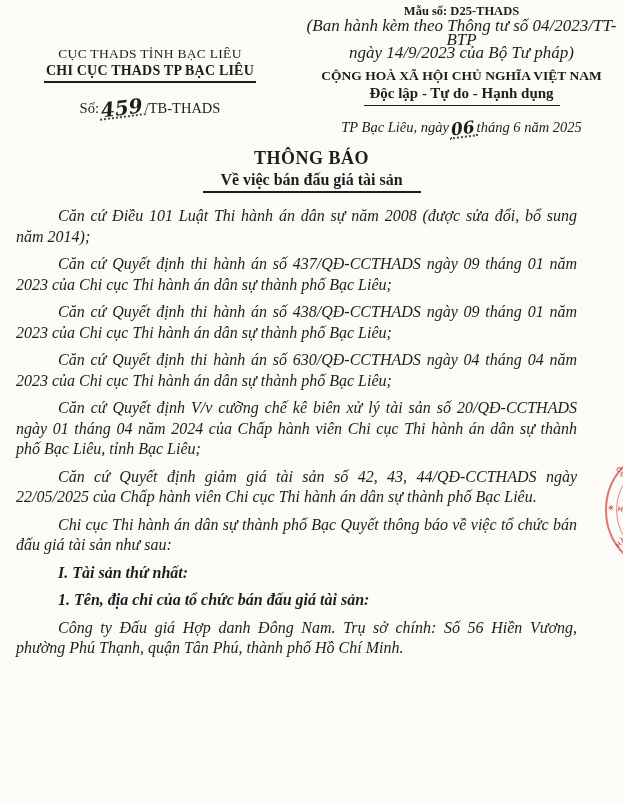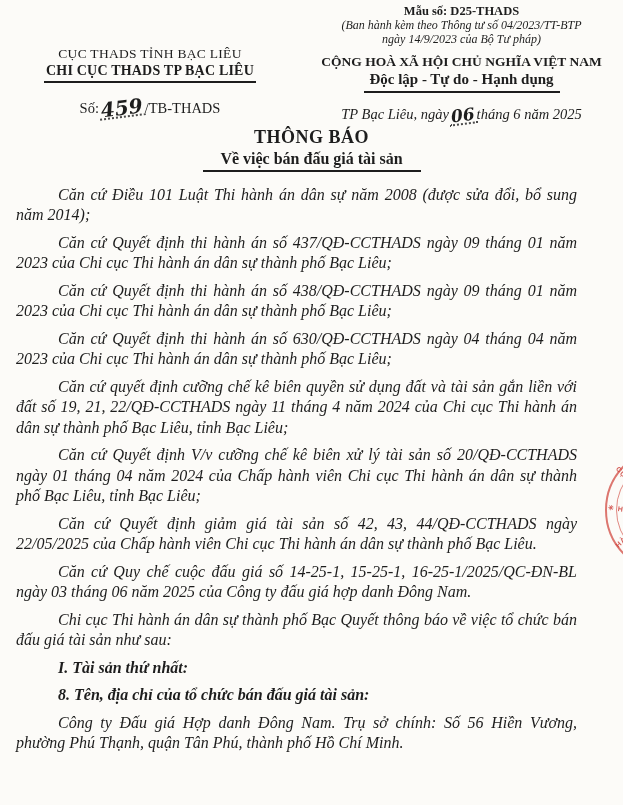--- a/index.html
+++ b/index.html
@@ -10,21 +10,21 @@
     background:#fcfbf8;
     overflow:hidden;
     color:#1d1d1d;
     font-family:"Liberation Serif", serif;
   }
   
   .header{display:flex;padding-top:4px;}
   .col-left{width:300px;text-align:center;}
   .col-right{width:323px;text-align:center;}
   .form-no{font-weight:bold;font-size:12.5px;line-height:15px;}
-  .form-note{font-style:italic;font-size:12px;line-height:13.5px;}
+  .form-note{font-style:italic;font-size:17px;line-height:13.5px;}
   .org-parent{margin-top:41px;font-size:13.5px;letter-spacing:.3px;line-height:17px;}
   .org-unit{font-weight:bold;font-size:14px;letter-spacing:.2px;line-height:18px;}
   .rule{height:2px;background:#1d1d1d;margin:1px auto 0;}
   .rule-org{width:212px;}
   .rule-motto{width:196px;height:1.5px;margin-top:2px;}
   .motto1{margin-top:7px;font-weight:bold;font-size:13.5px;line-height:17px;}
   .motto2{font-weight:bold;font-size:15px;line-height:19px;}
   .doc-no{margin-top:17px;font-size:14.5px;}
   .dateline{margin-top:13px;font-style:italic;font-size:14.5px;}
   .hw{
@@ -32,21 +32,21 @@
     font-family:"DejaVu Serif", serif;
     font-style:italic;font-weight:600;
     font-size:20px;line-height:14px;
     transform:rotate(-7deg);
     border-bottom:2px dotted #4a4a4a;
     padding:0 2px 1px;
     vertical-align:-2px;
   }
   .hw-day{font-size:17px;}
   
-  .title-block{text-align:center;margin-top:1px;}
+  .title-block{text-align:center;margin-top:9px;}
   .title-main{font-weight:bold;font-size:18px;letter-spacing:.5px;line-height:22px;}
   .title-sub{font-weight:bold;font-size:16px;line-height:21px;display:inline-block;}
   .rule-sub{width:218px;margin-top:1px;}
   
   .body-text{margin:13px 46px 0 16px;}
   .body-text p{
     margin:0 0 7px 0;
     font-size:16px;line-height:20.5px;
     text-align:justify;
     text-indent:42px;
@@ -110,27 +110,25 @@
       <span class="title-sub">Về việc bán đấu giá tài sản</span>
       <div class="rule rule-sub"></div>
     </div>
   </div>
 
   <div class="body-text">
     <p>Căn cứ Điều 101 Luật Thi hành án dân sự năm 2008 (được sửa đổi, bổ sung năm 2014);</p>
     <p>Căn cứ Quyết định thi hành án số 437/QĐ-CCTHADS ngày 09 tháng 01 năm 2023 của Chi cục Thi hành án dân sự thành phố Bạc Liêu;</p>
     <p>Căn cứ Quyết định thi hành án số 438/QĐ-CCTHADS ngày 09 tháng 01 năm 2023 của Chi cục Thi hành án dân sự thành phố Bạc Liêu;</p>
     <p>Căn cứ Quyết định thi hành án số 630/QĐ-CCTHADS ngày 04 tháng 04 năm 2023 của Chi cục Thi hành án dân sự thành phố Bạc Liêu;</p>
-    <p>Căn cứ quyết định cưỡng chế kê biên quyền sử dụng đất và tài sản gắn liền với đất số 19, 21, 22/QĐ-CCTHADS ngày 11 tháng 4 năm 2024 của Chi cục Thi hành án dân sự thành phố Bạc Liêu, tỉnh Bạc Liêu;</p>
     <p>Căn cứ Quyết định V/v cưỡng chế kê biên xử lý tài sản số 20/QĐ-CCTHADS ngày 01 tháng 04 năm 2024 của Chấp hành viên Chi cục Thi hành án dân sự thành phố Bạc Liêu, tỉnh Bạc Liêu;</p>
     <p>Căn cứ Quyết định giảm giá tài sản số 42, 43, 44/QĐ-CCTHADS ngày 22/05/2025 của Chấp hành viên Chi cục Thi hành án dân sự thành phố Bạc Liêu.</p>
-    <p>Căn cứ Quy chế cuộc đấu giá số 14-25-1, 15-25-1, 16-25-1/2025/QC-ĐN-BL ngày 03 tháng 06 năm 2025 của Công ty đấu giá hợp danh Đông Nam.</p>
     <p>Chi cục Thi hành án dân sự thành phố Bạc Quyết thông báo về việc tổ chức bán đấu giá tài sản như sau:</p>
     <p class="bold">I. Tài sản thứ nhất:</p>
-    <p class="bold">8. Tên, địa chỉ của tổ chức bán đấu giá tài sản:</p>
+    <p class="bold">1. Tên, địa chỉ của tổ chức bán đấu giá tài sản:</p>
     <p>Công ty Đấu giá Hợp danh Đông Nam. Trụ sở chính: Số 56 Hiền Vương, phường Phú Thạnh, quận Tân Phú, thành phố Hồ Chí Minh.</p>
 
   </div>
 
   <div class="stamp">
     <div class="stamp-inner"></div>
     <span class="stamp-frag frag1">CỤC T</span>
     <span class="stamp-frag frag2">✳ HI</span>
     <span class="stamp-frag frag3">HÀNH</span>
   </div>

